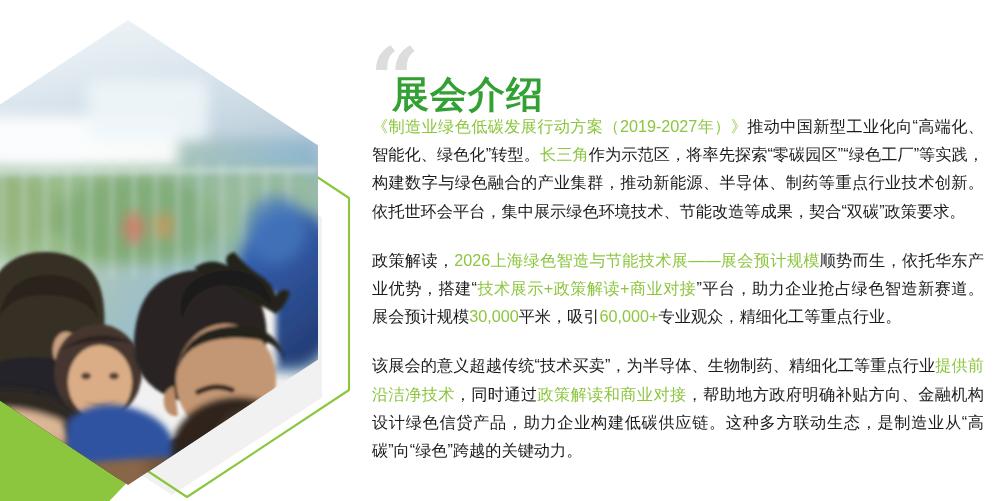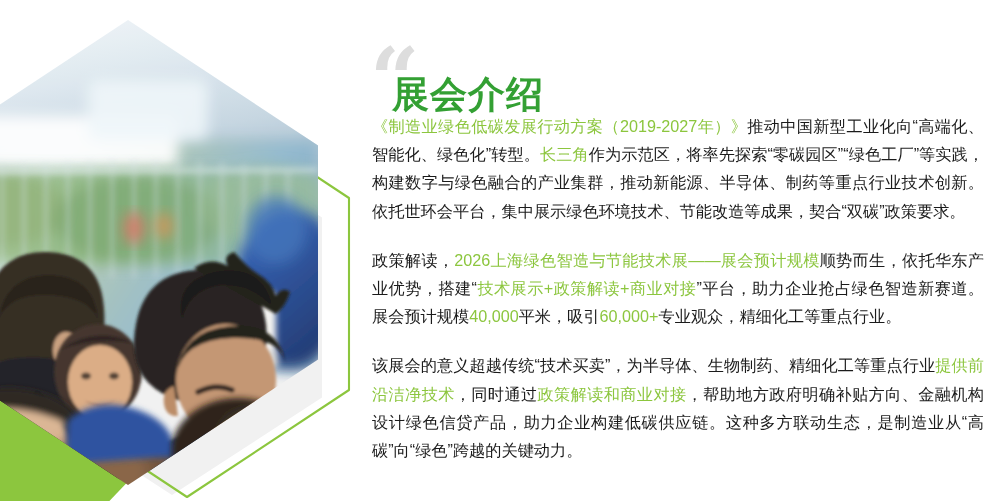--- a/index.html
+++ b/index.html
@@ -290,16 +290,16 @@
 </div>
 
 <div id="content">
 
   <div class="quote-mark">“</div>
 
   <h1 class="section-title">展会介绍</h1>
 
   <div class="body-copy">
     <p><span class="hl">《制造业绿色低碳发展行动方案（2019-2027年）》</span><span>推动中国新型工业化向“高端化、智能化、绿色化”转型。</span><span class="hl">长三角</span><span>作为示范区，将率先探索“零碳园区”“绿色工厂”等实践，构建数字与绿色融合的产业集群，推动新能源、半导体、制药等重点行业技术创新。依托世环会平台，集中展示绿色环境技术、节能改造等成果，契合“双碳”政策要求。</span></p>
-    <p><span>政策解读，</span><span class="hl">2026上海绿色智造与节能技术展——展会预计规模</span><span>顺势而生，依托华东产业优势，搭建“</span><span class="hl">技术展示+政策解读+商业对接</span><span>”平台，助力企业抢占绿色智造新赛道。展会预计规模</span><span class="hl">40,000</span><span>平米，吸引</span><span class="hl">60,000+</span><span>专业观众，精细化工等重点行业。</span></p>
+    <p><span>政策解读，</span><span class="hl">2026上海绿色智造与节能技术展——展会预计规模</span><span>顺势而生，依托华东产业优势，搭建“</span><span class="hl">技术展示+政策解读+商业对接</span><span>”平台，助力企业抢占绿色智造新赛道。展会预计规模</span><span class="hl">30,000</span><span>平米，吸引</span><span class="hl">60,000+</span><span>专业观众，精细化工等重点行业。</span></p>
     <p><span>该展会的意义超越传统“技术买卖”，为半导体、生物制药、精细化工等重点行业</span><span class="hl">提供前沿洁净技术</span><span>，同时通过</span><span class="hl">政策解读和商业对接</span><span>，帮助地方政府明确补贴方向、金融机构设计绿色信贷产品，助力企业构建低碳供应链。这种多方联动生态，是制造业从“高碳”向“绿色”跨越的关键动力。</span></p>
   </div>
 </div>
 
 </body></html>

